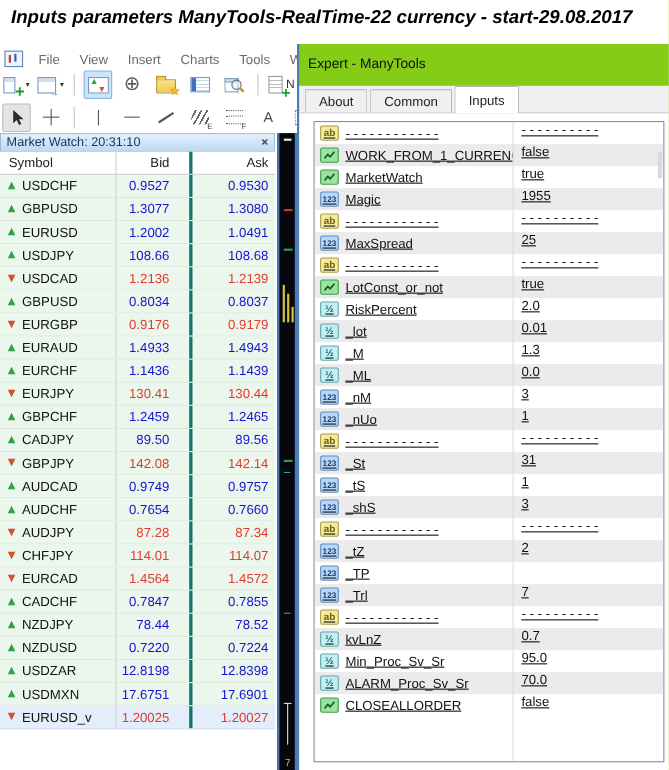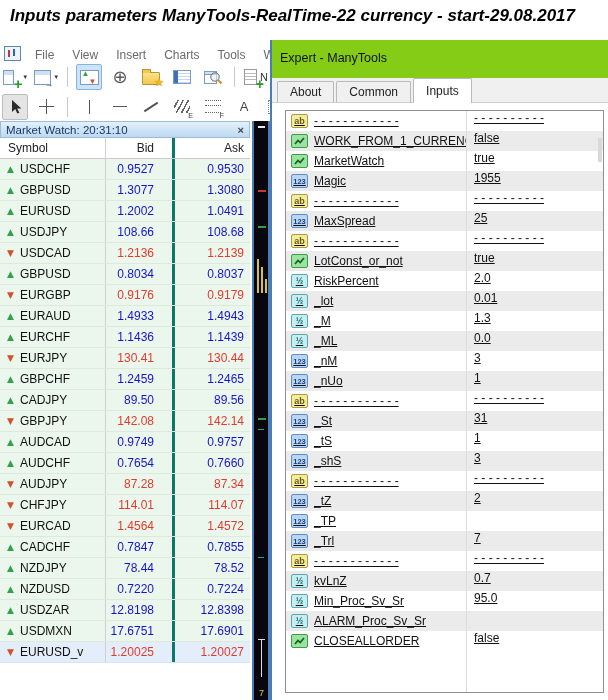--- a/index.html
+++ b/index.html
@@ -596,20 +596,21 @@
               <span class="type-icon ti-dbl">½</span>
               <span class="var-name">Min_Proc_Sv_Sr</span>
             </div>
             <div class="cell-val">95.0</div>
           </div>
           <div class="in-row alt">
             <div class="cell-var">
               <span class="type-icon ti-dbl">½</span>
               <span class="var-name">ALARM_Proc_Sv_Sr</span>
             </div>
+            <div class="cell-val">70.0</div>
           </div>
           <div class="in-row">
             <div class="cell-var">
               <span class="type-icon ti-bool">
                 <svg width="11" height="9" viewBox="0 0 11 9">
                   <polyline points="1,7 4,3.5 6.2,5.5 10,1" fill="none" stroke="#165e20" stroke-width="1.6"></polyline>
                 </svg>
               </span>
               <span class="var-name">CLOSEALLORDER</span>
             </div>

